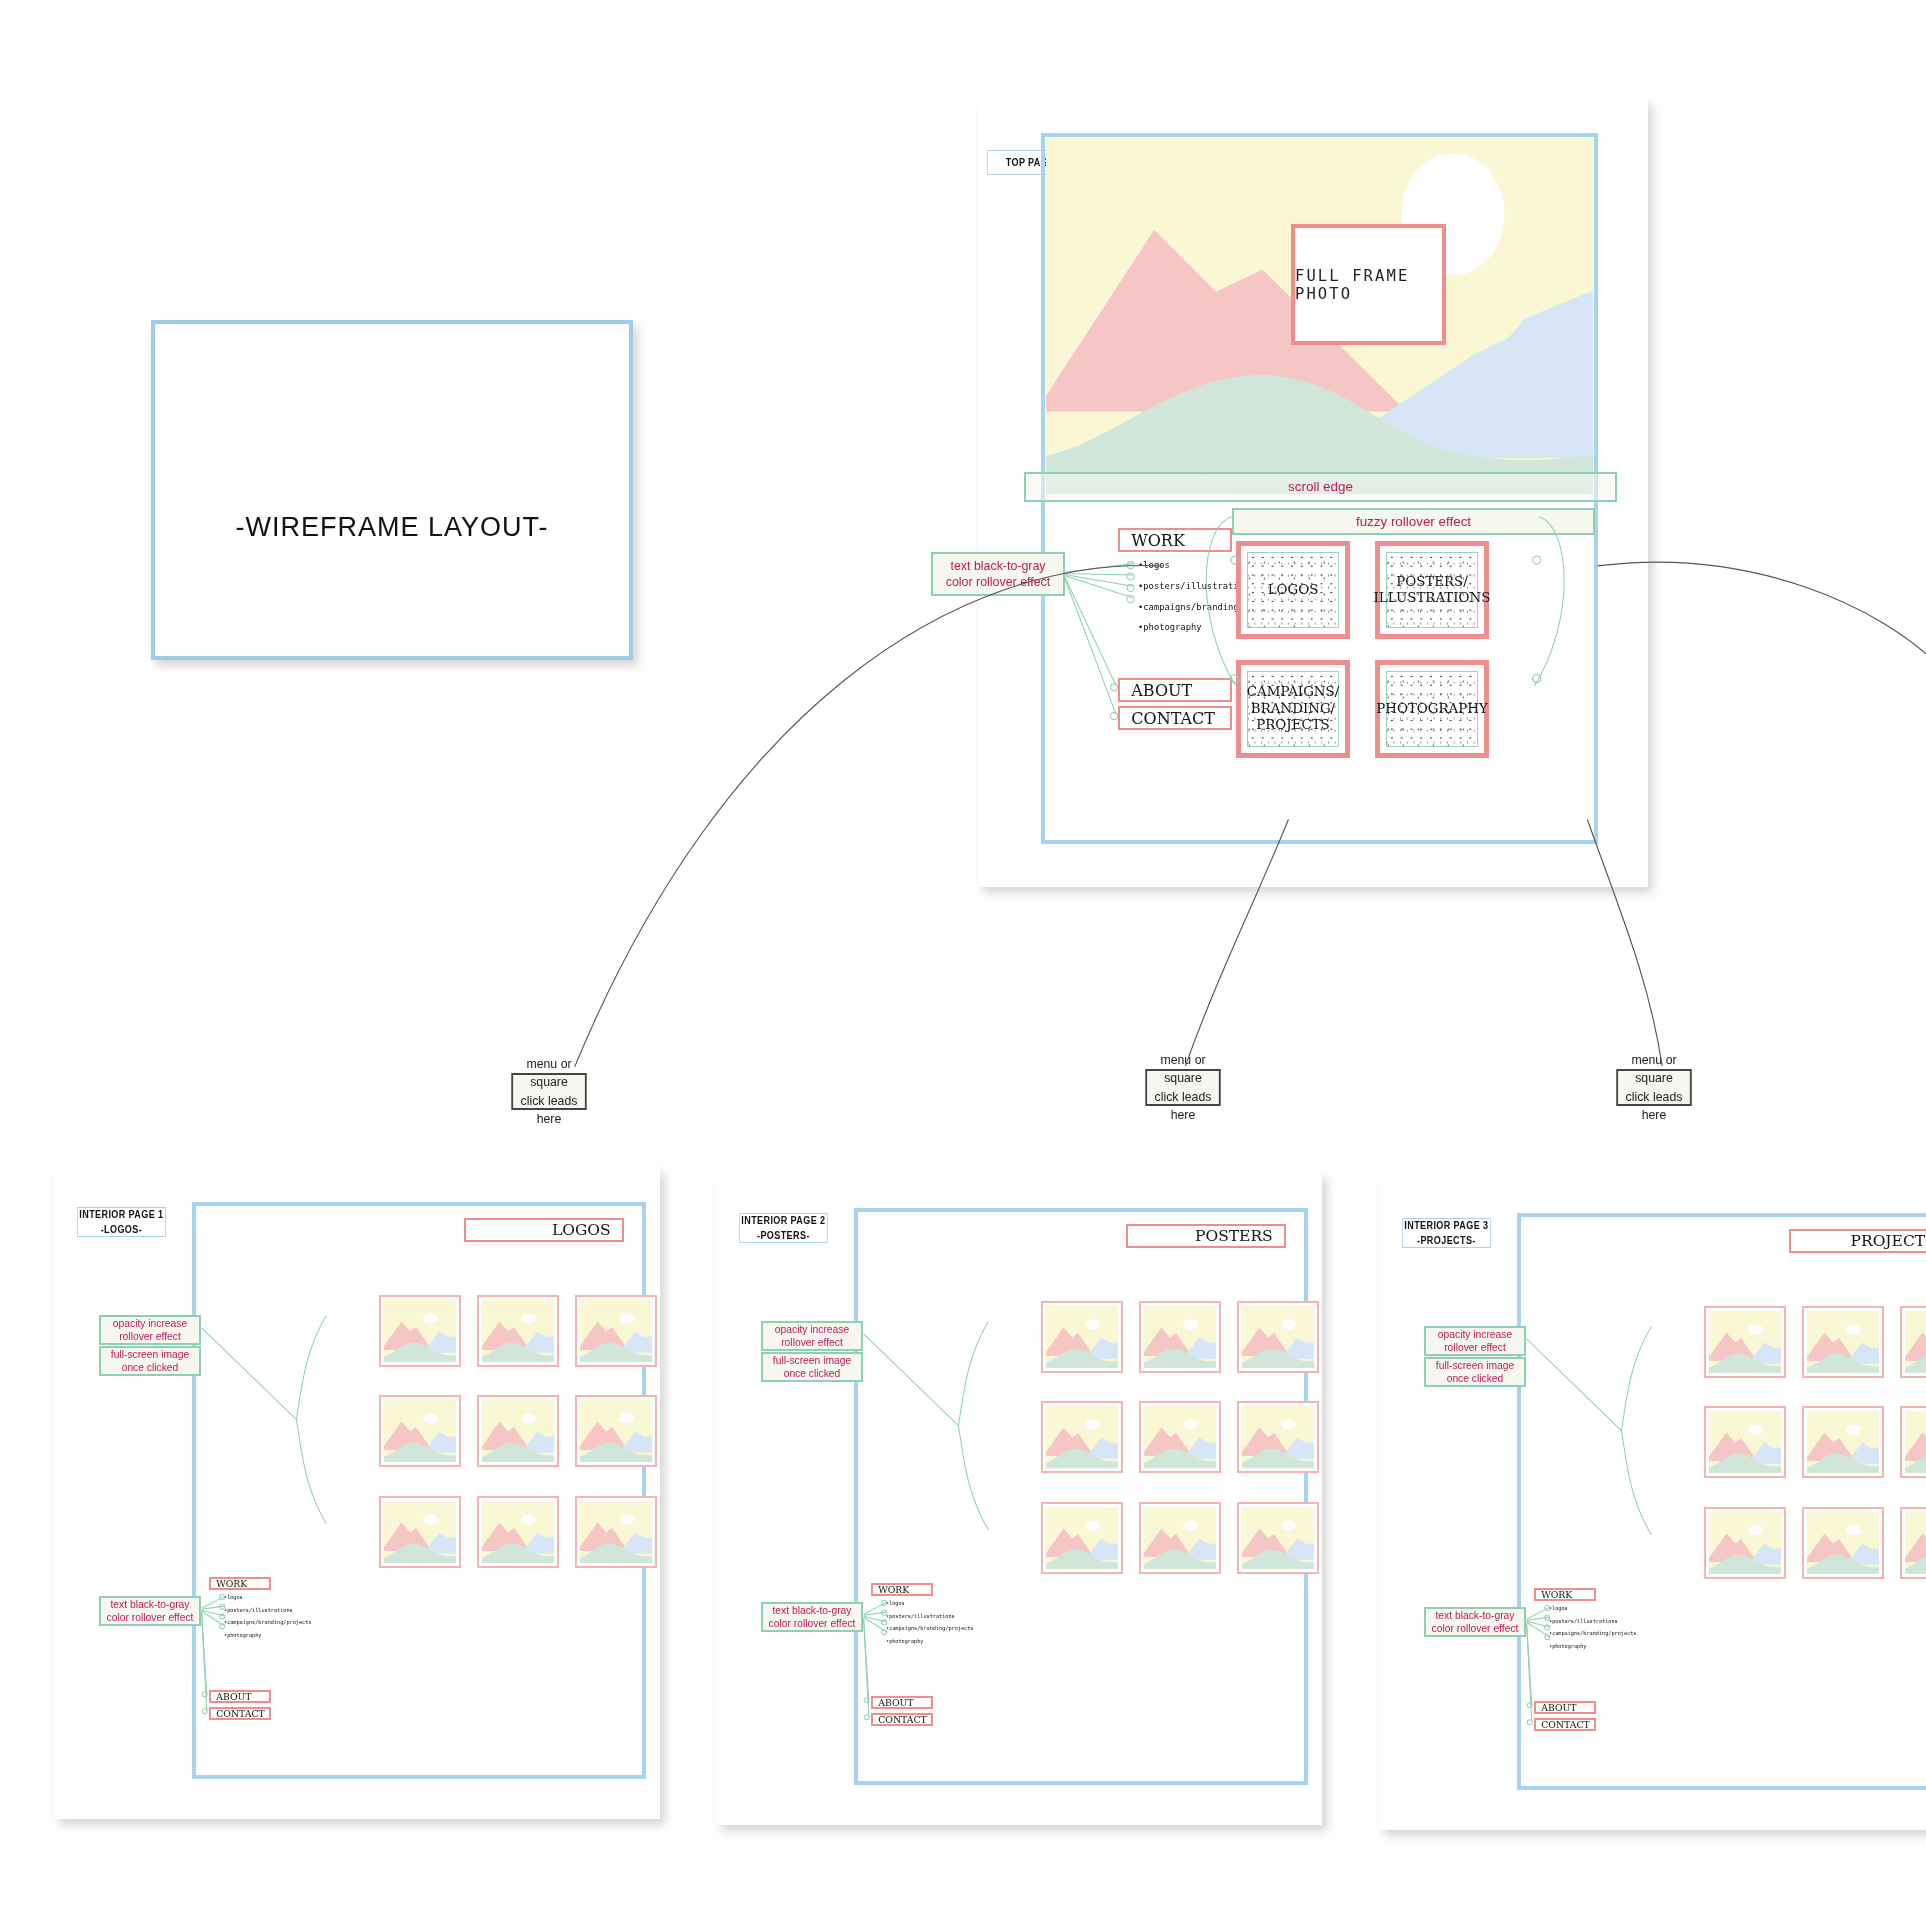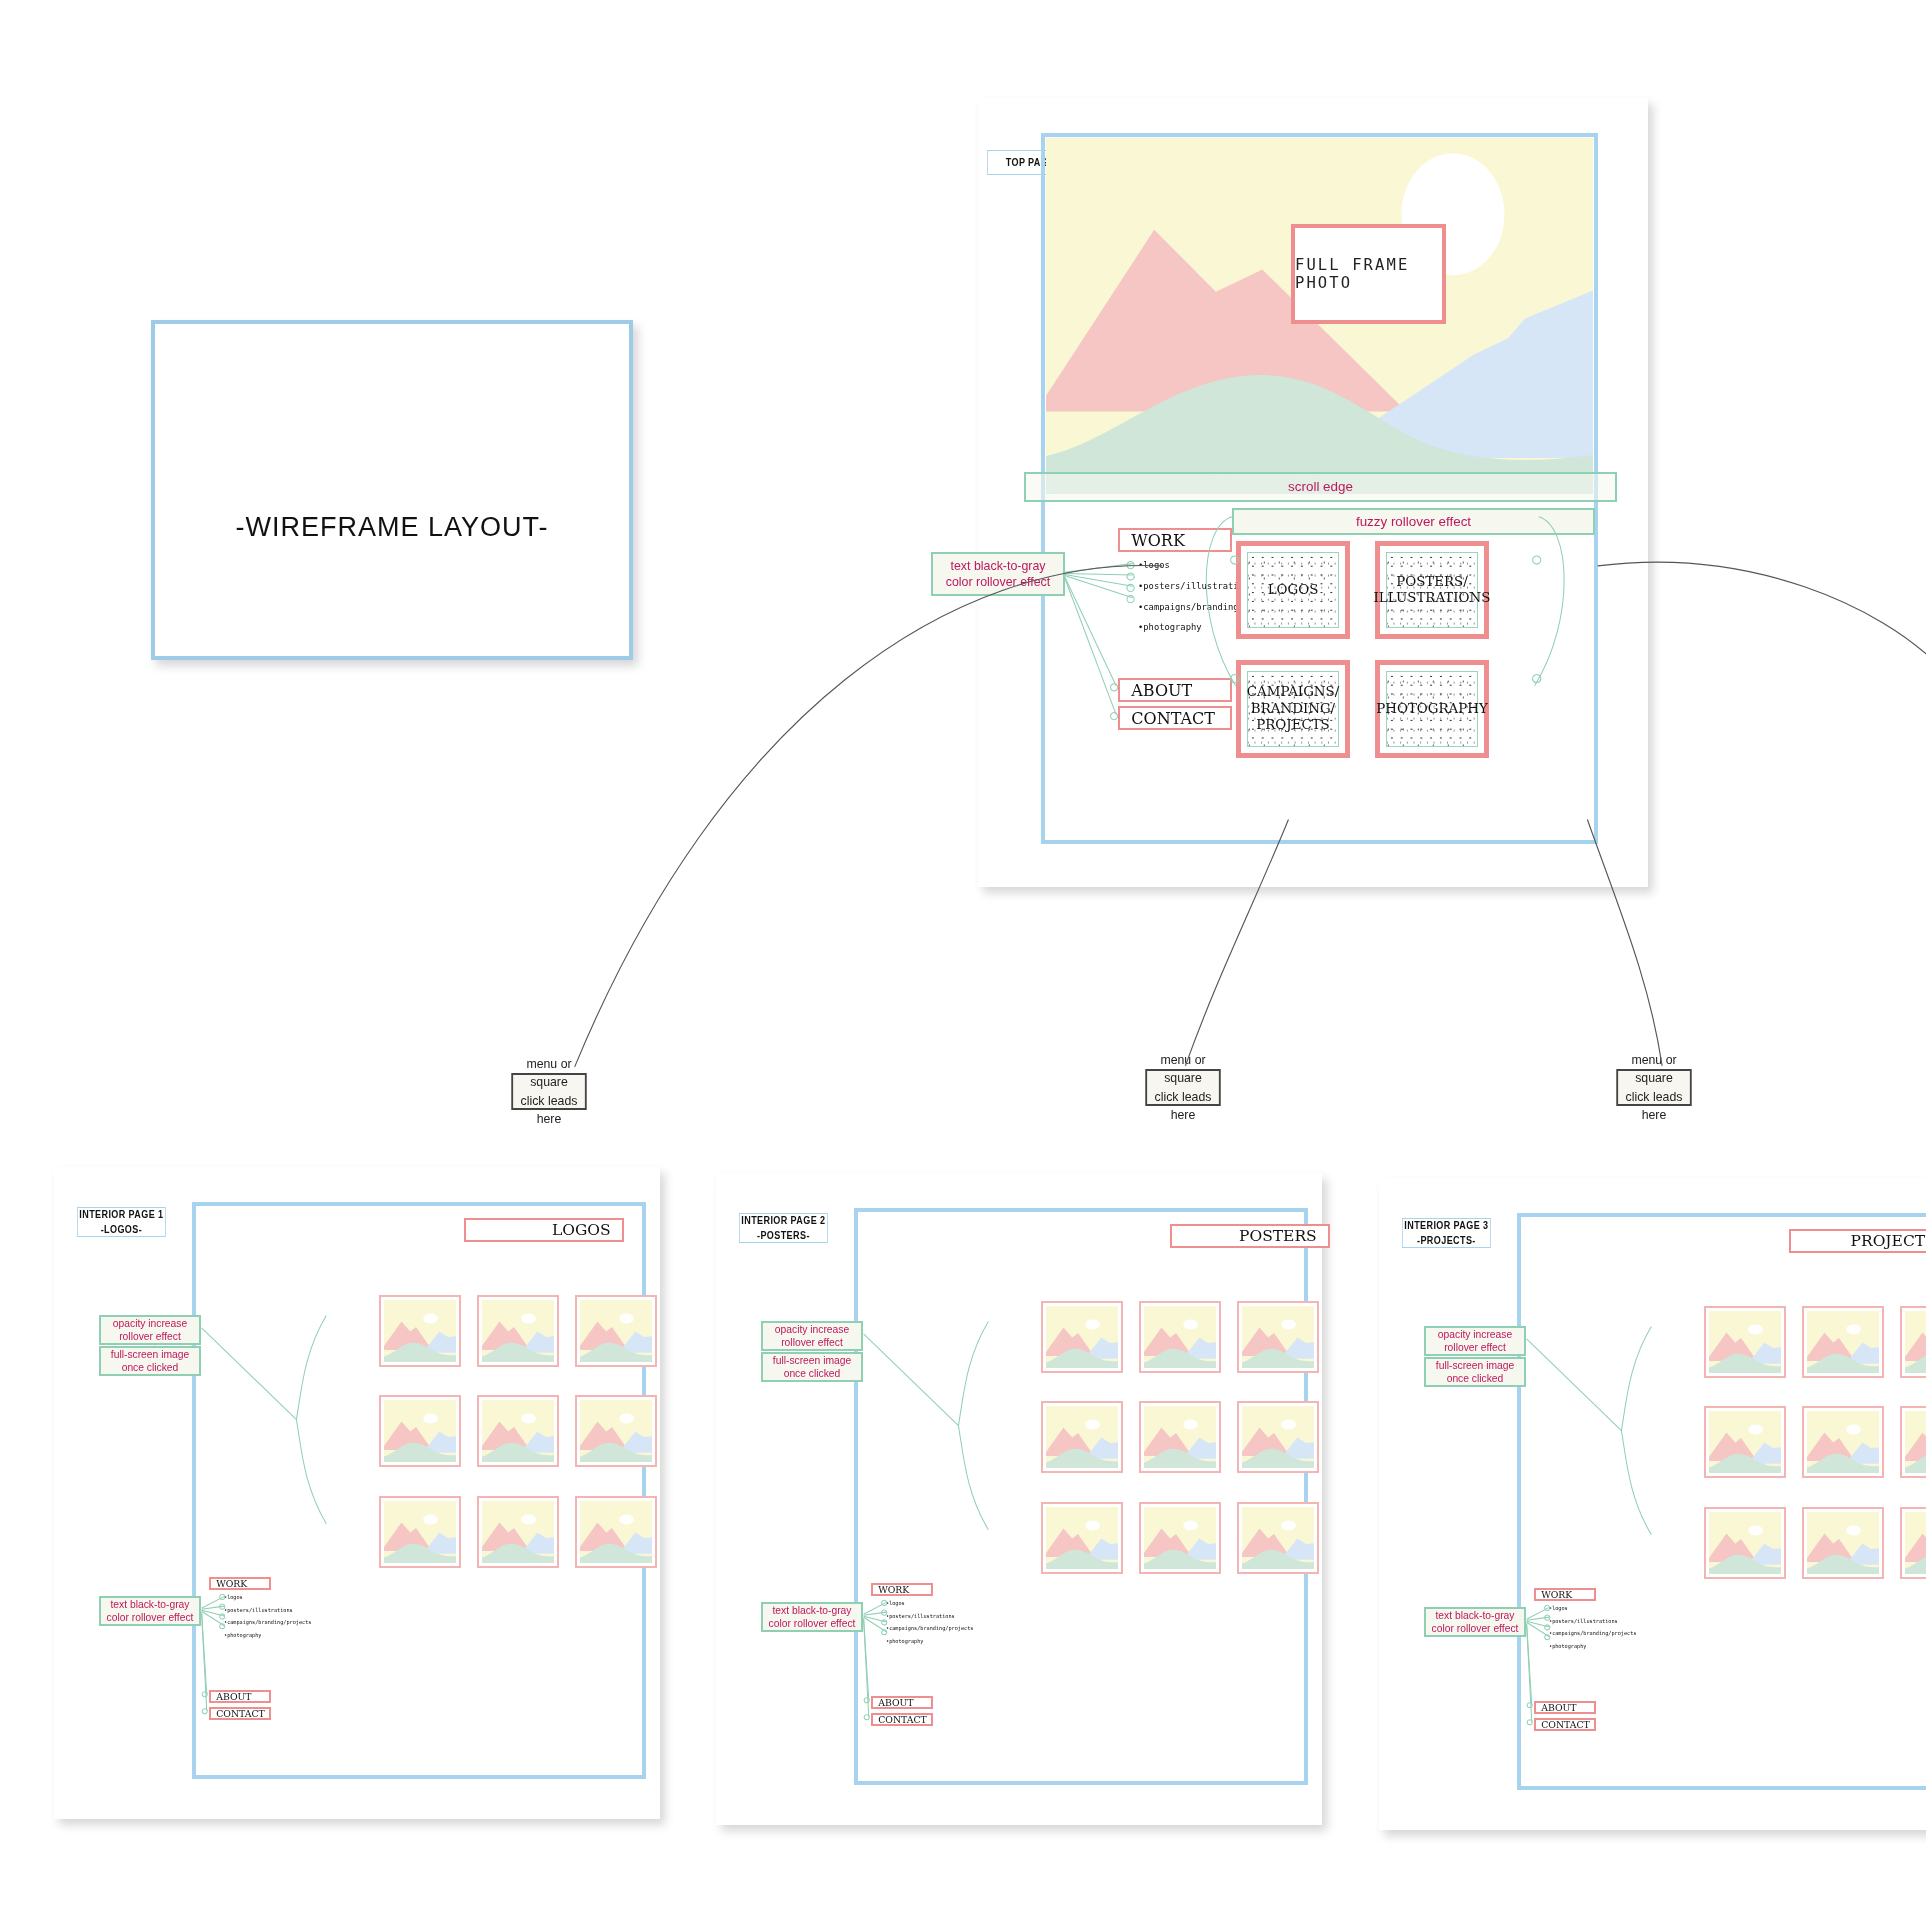--- a/index.html
+++ b/index.html
@@ -121,21 +121,21 @@
       <rect x="0" y="0" width="1062" height="690" fill="#faf8d4"></rect>
       <ellipse cx="790" cy="148" rx="100" ry="118" fill="#ffffff"></ellipse>
       <polygon points="-20,530 210,178 330,298 420,255 700,530 -20,530" fill="#f5c6c4"></polygon>
       <polygon points="1080,288 930,350 800,500 1080,545" fill="#d6e6f7"></polygon>
       <path d="M 620,560 L 830,420 L 1080,300 L 1080,620 L 620,620 Z" fill="#d6e6f7"></path>
       <path d="M -20,620 C 120,600 230,470 400,460 C 560,452 640,560 760,600 C 860,632 960,628 1080,612 L 1080,700 L -20,700 Z" fill="#cfe6d9"></path>
       <path d="M -20,690 C 200,690 330,640 520,660 C 700,678 880,700 1080,682 L 1080,700 L -20,700 Z" fill="#cfe6d9" opacity="0.85"></path>
     </svg>
   </div>
 
-  <div id="ffp" style="left:313px;top:126px;width:155px;height:100px;">
+  <div id="ffp" style="left:313px;top:126px;width:155px;height:121px;">
     <span>FULL FRAME PHOTO</span>
   </div>
 
   <div class="note-green" style="left:46px;top:374px;width:593px;height:30px;font-size:13.4px;
               background:rgba(246,247,239,.55);">
     <span>scroll edge</span>
   </div>
 
   <div class="note-green" style="left:254px;top:410px;width:363px;height:27px;font-size:13.4px;">
     <span>fuzzy rollover effect</span>
@@ -363,21 +363,21 @@
   </div>
 
 <div class="card" id="int2-card">
   <div class="page-tag" style="left:23px;top:40px;width:111px;height:30px;">
     <span>INTERIOR PAGE 2</span>
     <span>-POSTERS-</span>
   </div>
 
   <div class="frame" style="left:138px;top:35px;width:454px;height:577px;"></div>
 
-  <div class="redbox right" style="left:410px;top:51px;width:160px;height:24px;font-size:15.5px;margin-left:44px;">
+  <div class="redbox right" style="left:410px;top:51px;width:160px;height:24px;font-size:15.5px;">
     <span>POSTERS</span>
   </div>
 
   <div class="note-green" style="left:45px;top:148px;width:102px;height:30px;font-size:10.3px;flex-direction:column;">
     <span>opacity increase</span>
     <span>rollover effect</span>
   </div>
   <div class="note-green" style="left:45px;top:179px;width:102px;height:30px;font-size:10.3px;flex-direction:column;">
     <span>full-screen image</span>
     <span>once clicked</span>

